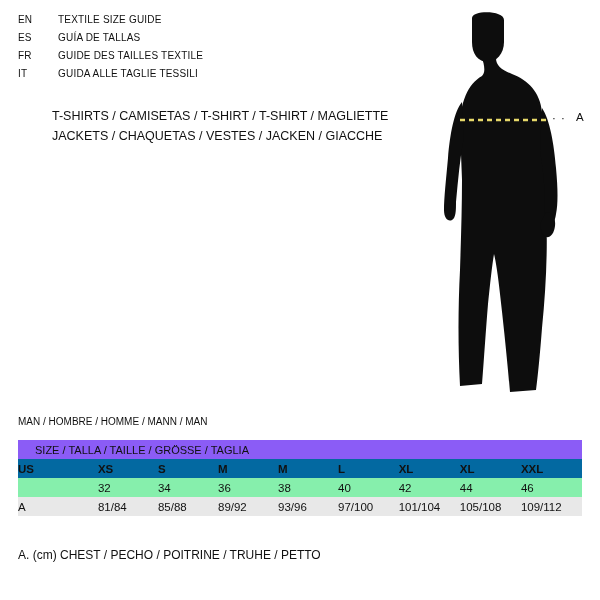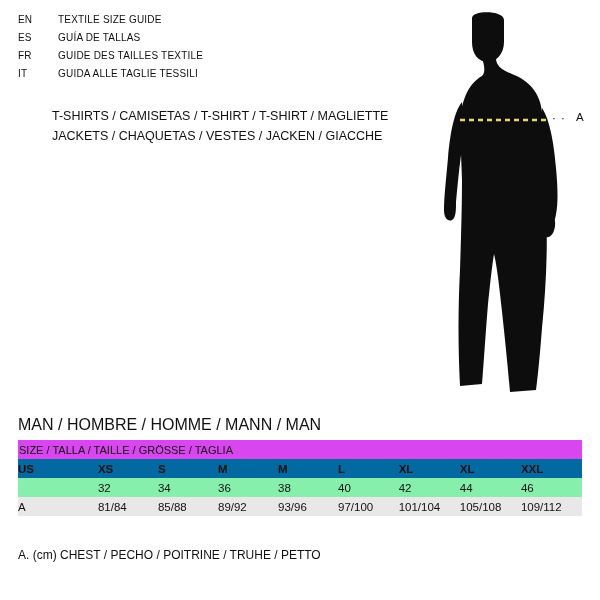--- a/index.html
+++ b/index.html
@@ -86,44 +86,44 @@
     font-size: 11.5px;
     color: #111111;
     letter-spacing: 1px;
   }
 
   
   .table-title {
     position: absolute;
     left: 18px;
     top: 416px;
-    font-size: 16px;
+    font-size: 10px;
     color: #111111;
     white-space: nowrap;
   }
 
   table.size-table {
     position: absolute;
     left: 18px;
     top: 440px;
     width: 564px;
     border-collapse: collapse;
     font-size: 11.5px;
     color: #111111;
   }
   table.size-table td {
     padding: 0;
     height: 19px;
     vertical-align: middle;
     white-space: nowrap;
   }
   tr.row-head td {
-    background: #d946ef;
+    background: #8b5cf6;
     font-size: 11px;
-    padding-left: 1px;
+    padding-left: 17px;
   }
   tr.row-a td,
   tr.row-b td {
     background: #dcdcdc;
   }
   tr.row-c td,
   tr.row-d td {
     background: #e6e6e6;
   }
   tr.row-a td { background: #dcdcdc; }

